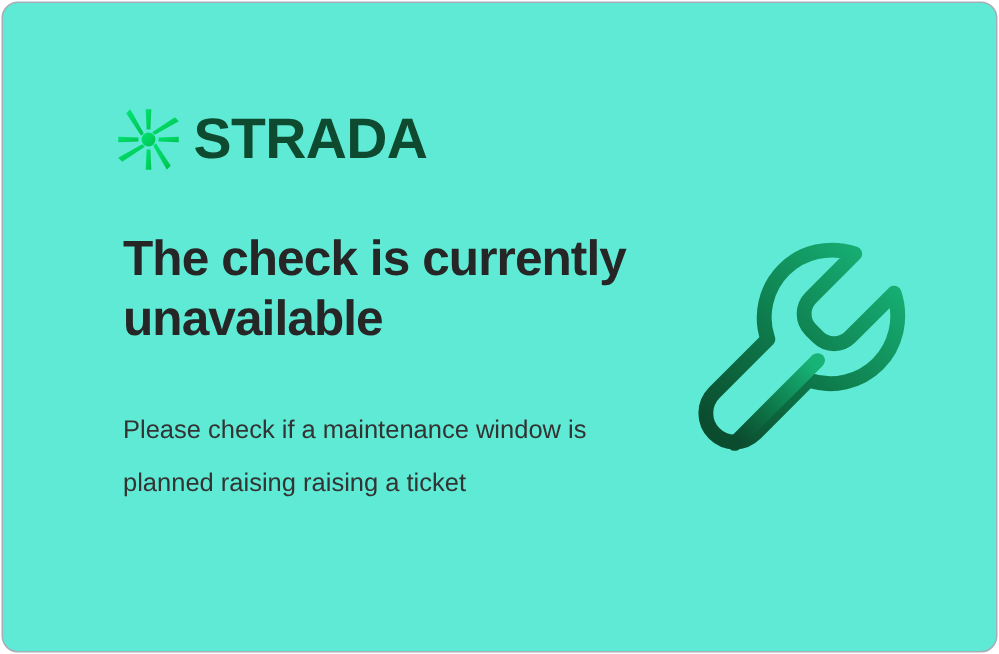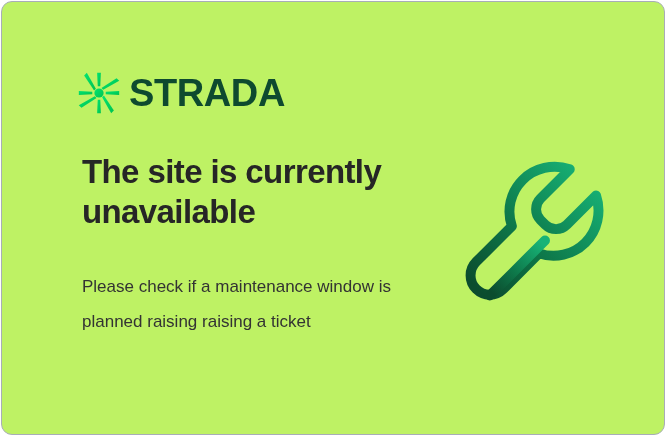--- a/index.html
+++ b/index.html
@@ -21,21 +21,21 @@
     overflow:hidden;
   }
 
   
   .card {
     position:absolute;
     left:1px;
     top:1px;
     width:664px;
     height:434px;
-    background:#bef264;
+    background:#5eead4;
     border:1.5px solid #a8adb8;
     border-radius:11px;
   }
 
   
   .brand {
     position:absolute;
     left:76px;
     top:70px;
     display:flex;
@@ -122,21 +122,21 @@
               <polygon points="8.2,85.4 1.8,79.0 40.0,57.5 44.2,61.7"></polygon>
               <polygon points="91.8,14.6 98.2,21.0 60.0,42.5 55.8,38.3"></polygon>
             </g>
             <circle cx="50" cy="50" r="11"></circle>
           </g>
         </svg>
       </span>
       <span class="brand-word">STRADA</span>
     </div>
 
-    <h1 class="headline">The site is currently unavailable</h1>
+    <h1 class="headline">The check is currently unavailable</h1>
 
     <p class="body-copy">Please check if a maintenance window is planned raising raising a ticket</p>
 
     <div class="wrench">
       <svg viewBox="0 0 100 100" xmlns="http://www.w3.org/2000/svg" aria-hidden="true">
         <defs>
           <linearGradient id="wrenchGrad" x1="0.05" y1="0.95" x2="0.95" y2="0.05">
             <stop offset="0%" stop-color="#0B4C2E"></stop>
             <stop offset="45%" stop-color="#0E7A4B"></stop>
             <stop offset="100%" stop-color="#17B377"></stop>

